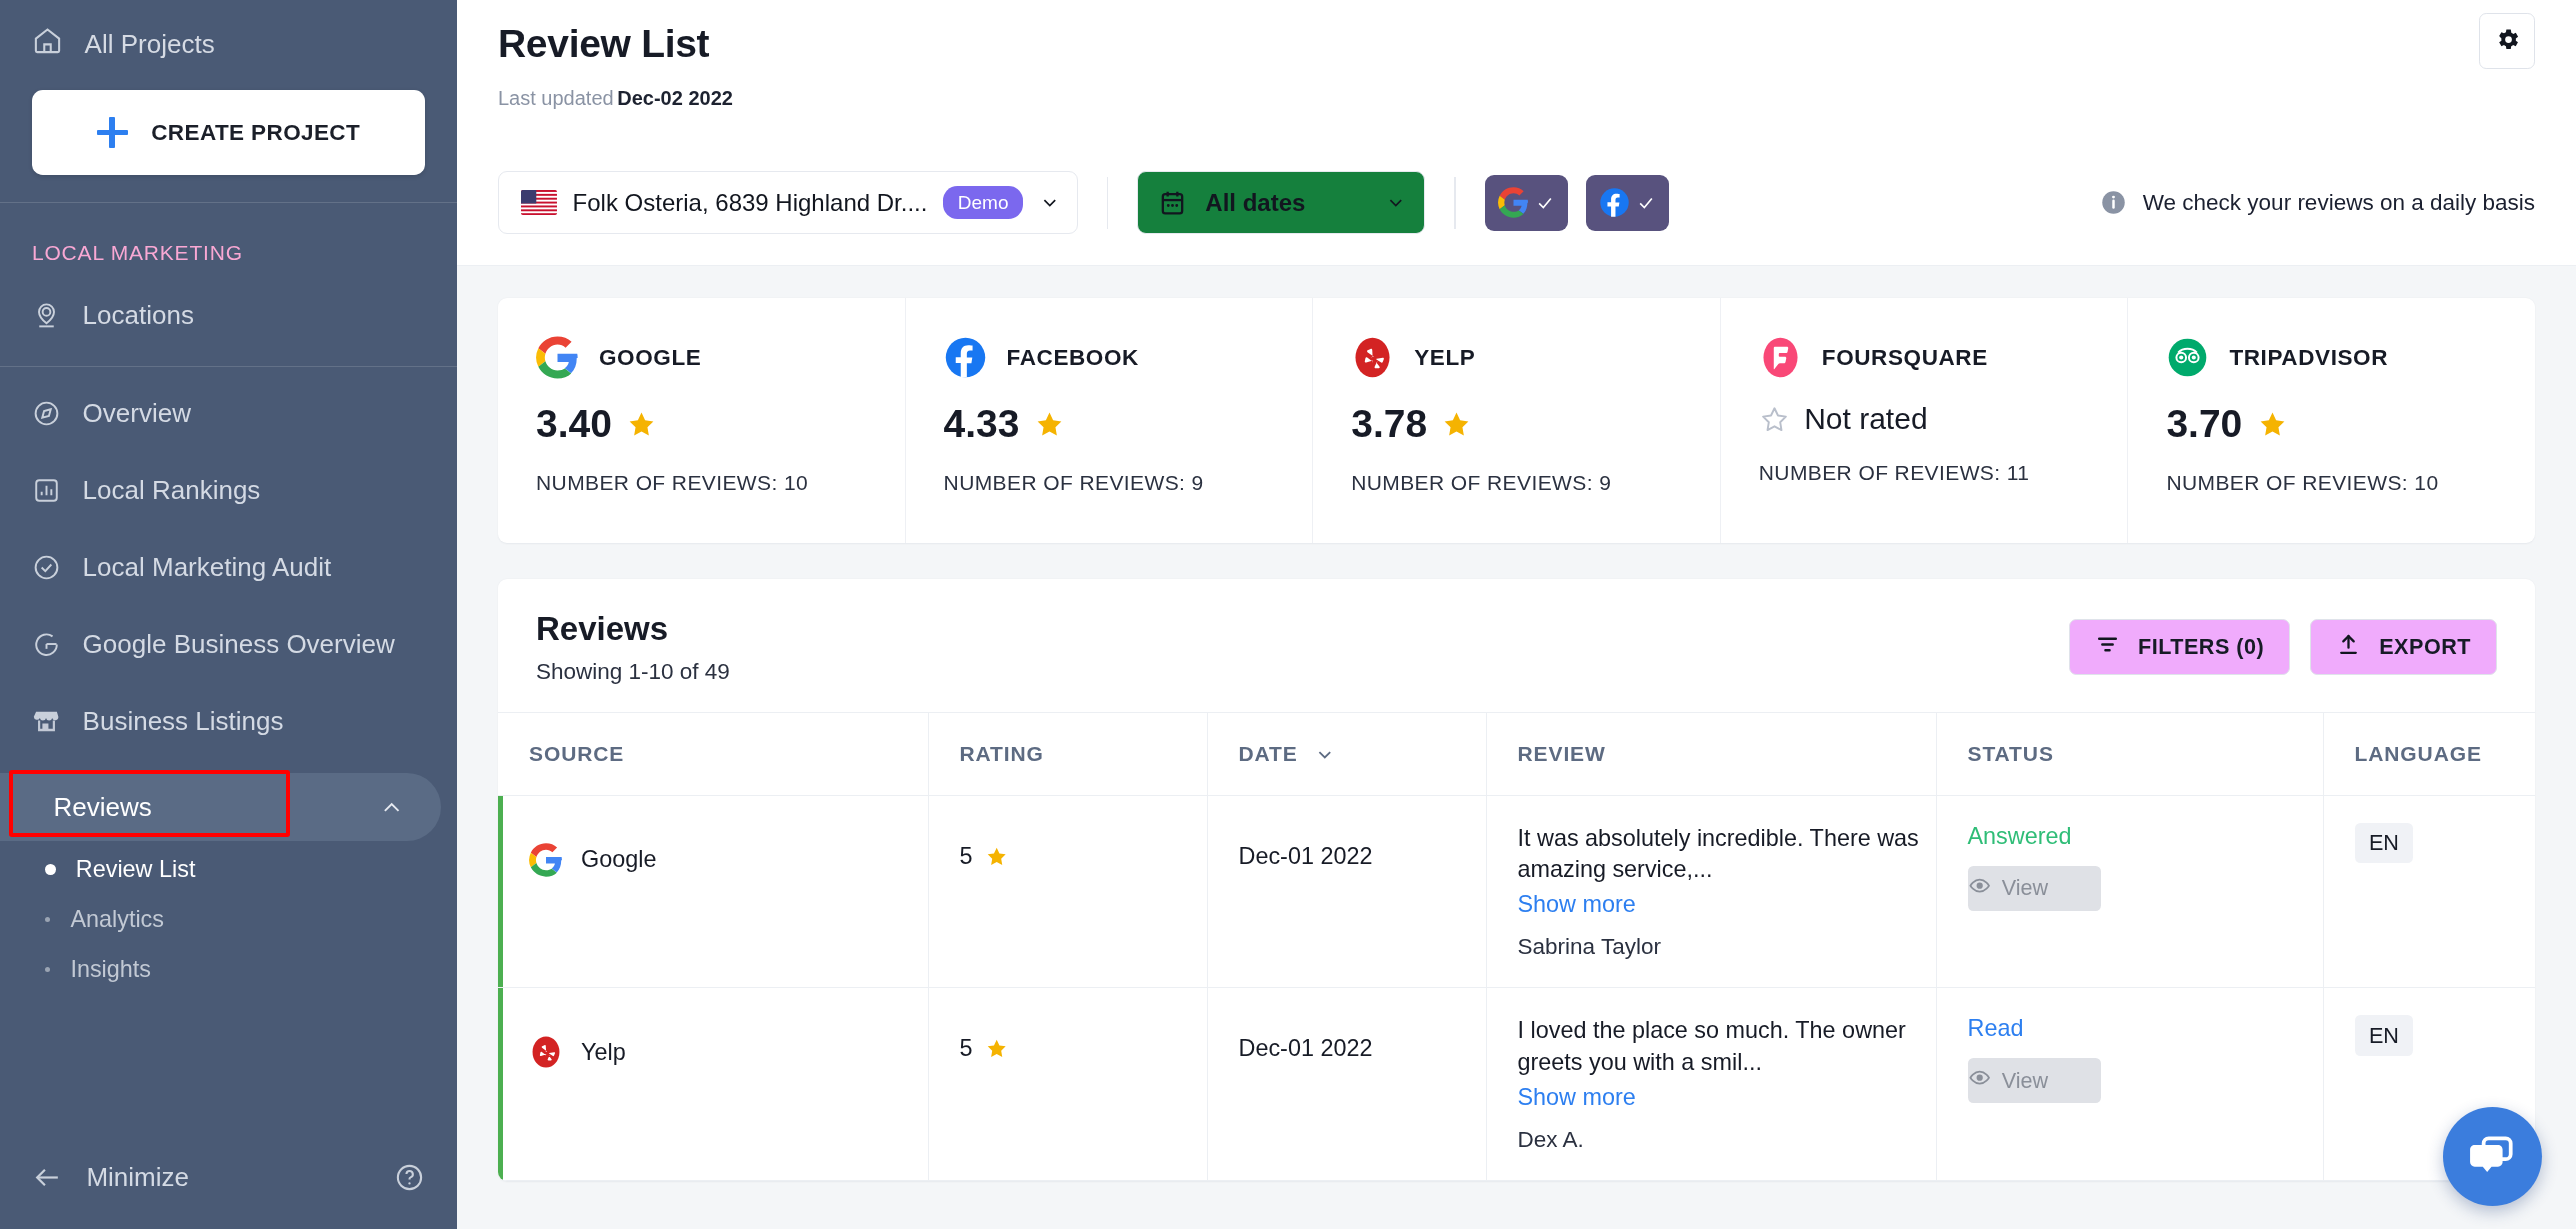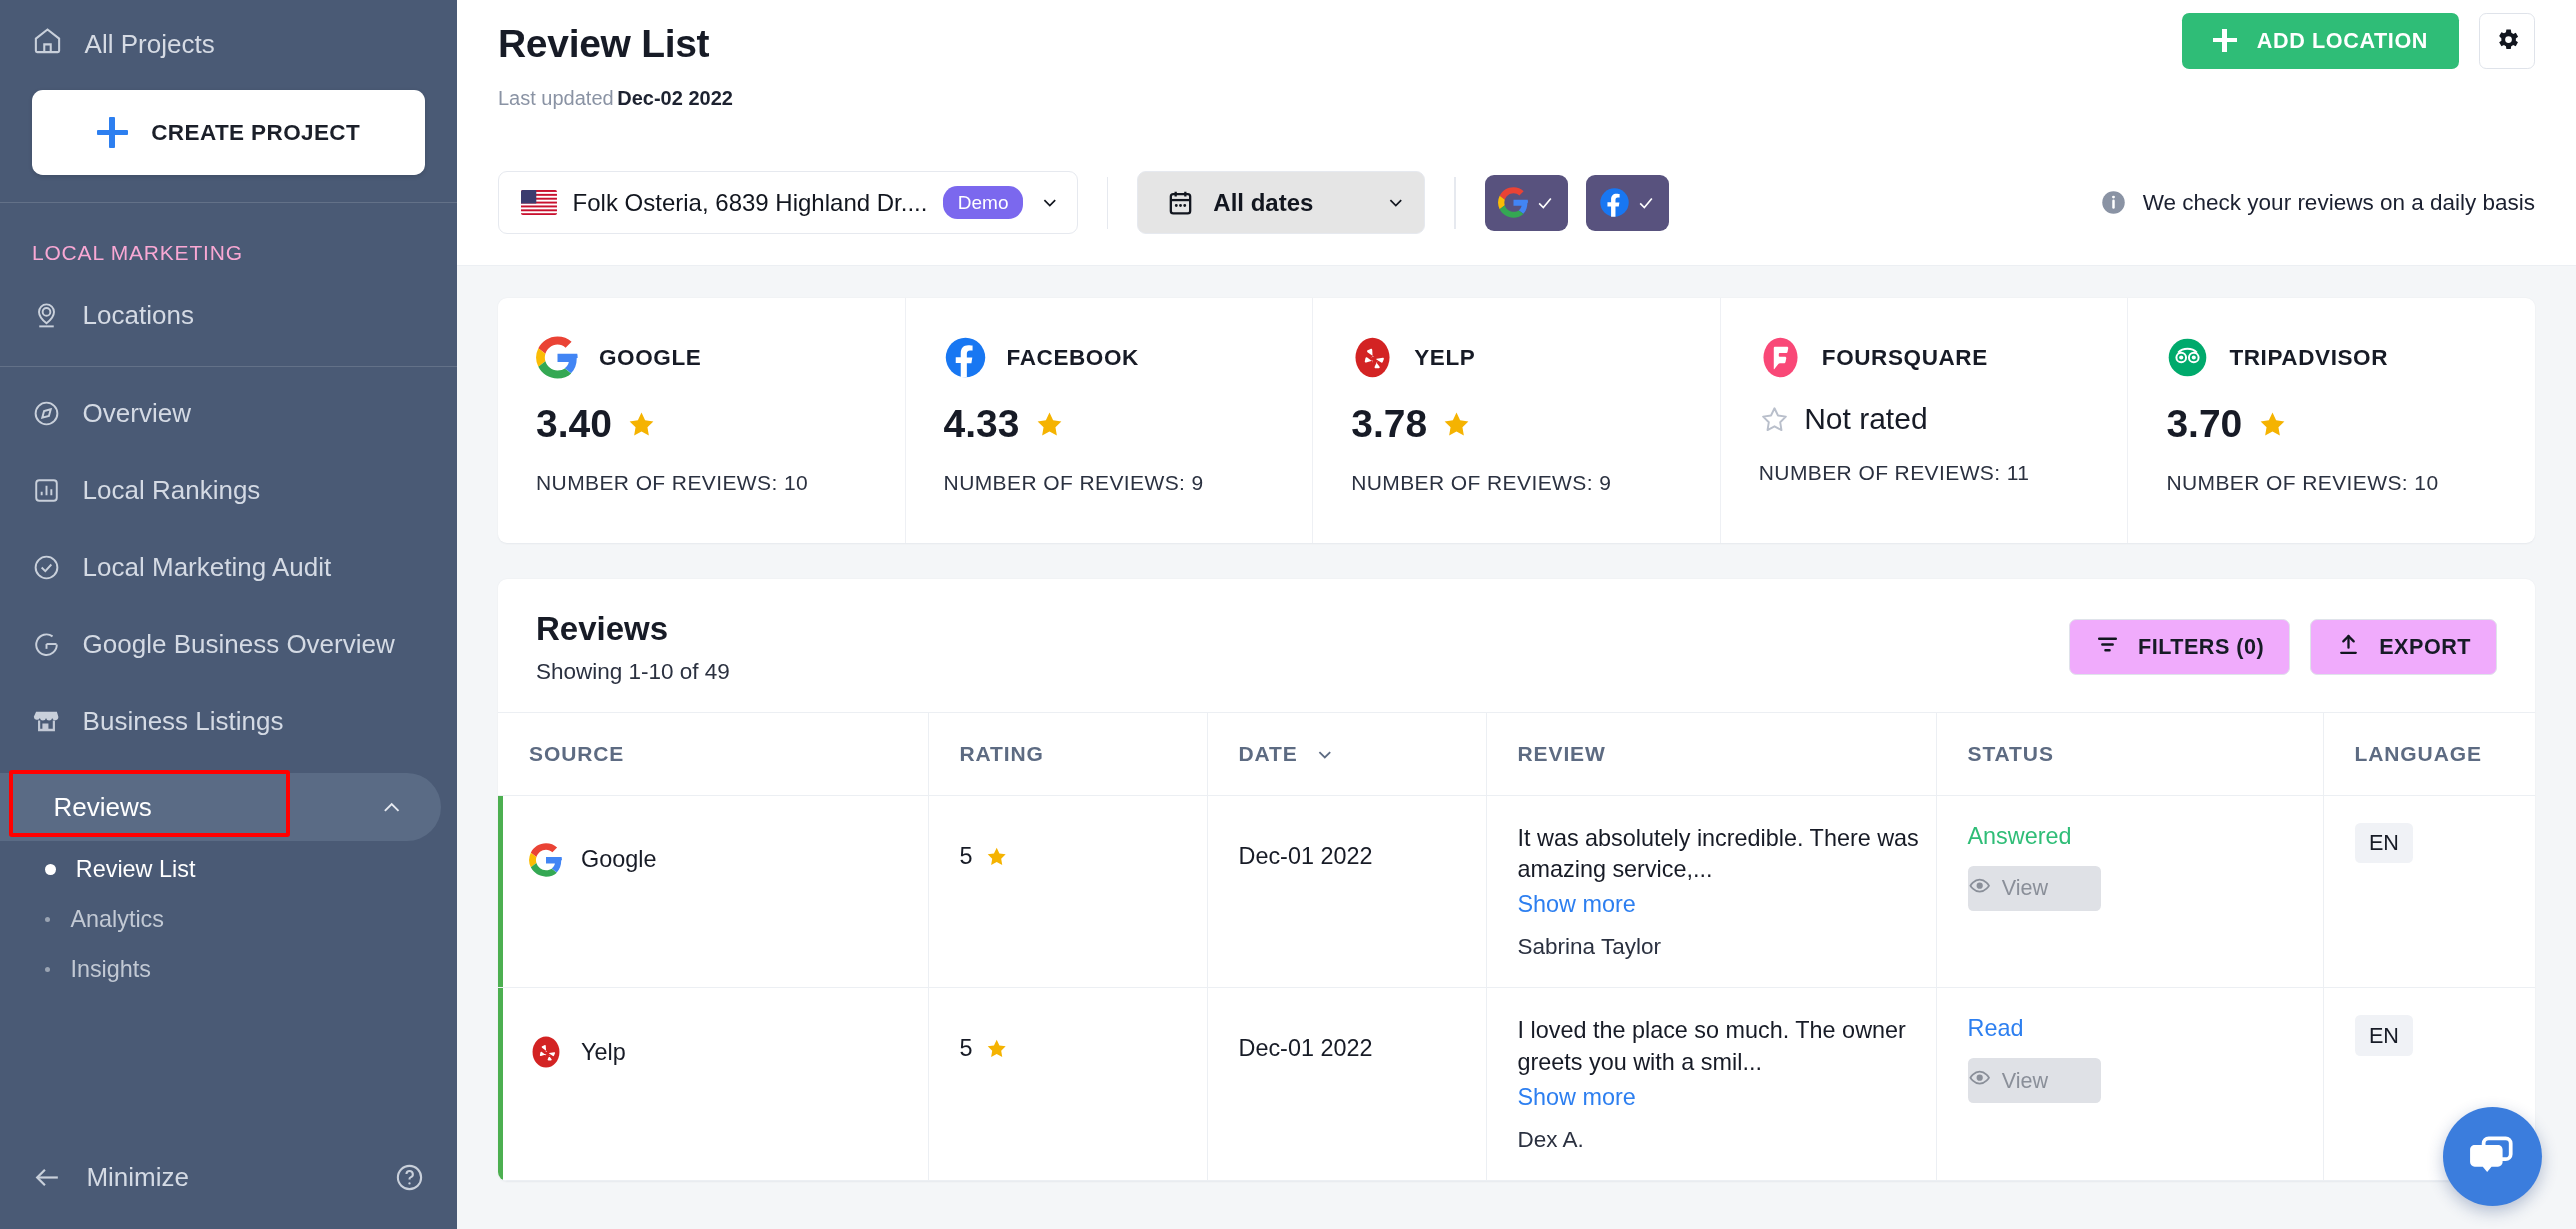--- a/index.html
+++ b/index.html
@@ -151,21 +151,21 @@
   .loc-name { font-size: 24px; color: #12161f; white-space: nowrap; font-weight: 400;}
   .demo-badge {
     background: #7b68ee; color: #fff; border-radius: 14.4px;
     font-size: 19px; padding: 5.4px 14.4px; font-weight: 500;
   }
   .chev-dn { width: 21.6px; height: 21.6px; flex:0 0 21.6px;}
   .vdiv { width: 1.8px; height: 52px; background: #e6e9ef; margin: 0 29px;}
   .date-select {
     border: 1.8px solid #e6e9ef; border-radius: 9px;
     height: 63px; width: 288px; display: flex; align-items: center; gap: 18px;
-    padding: 0 18px 0 28px; cursor: pointer; background:#e5e5e5;
+    padding: 0 18px 0 20px; cursor: pointer; background:#15803d;
   }
   .date-select .cal { width: 29px; height: 29px; flex:0 0 29px;}
   .date-select .lbl { font-size: 24px; color: #12161f; font-weight: 600;}
   .date-select .chev-dn { margin-left: auto; }
   .src-toggles { display: flex; gap: 18px; }
   .src-toggle {
     width: 83px; height: 56px; border-radius: 9px; background: #58527e;
     display: flex; align-items: center; justify-content: center; gap: 5.4px;
     cursor: pointer;
   }
@@ -412,24 +412,20 @@
 
   <section class="main">
 
     <div class="topbar">
       <div class="page-title">Review List</div>
       <div class="last-updated">
         <span>Last updated</span><b>Dec-02 2022</b>
       </div>
 
       <div class="topbar-actions">
-        <button class="btn-add">
-          <span class="plus-white"></span>
-          <span>ADD LOCATION</span>
-        </button>
         <div class="btn-gear">
           <span>
             <svg viewBox="0 0 24 24" fill="#12161f">
                 <path d="M19.4 13a7.6 7.6 0 0 0 0-2l2-1.5-2-3.4-2.3 1a7.7 7.7 0 0 0-1.7-1L14.9 3h-3.9l-.4 2.5c-.6.2-1.2.6-1.7 1l-2.3-1-2 3.4L6.6 11a7.6 7.6 0 0 0 0 2l-2 1.5 2 3.4 2.3-1c.5.4 1.1.8 1.7 1l.4 2.6h3.9l.4-2.6c.6-.2 1.2-.6 1.7-1l2.3 1 2-3.4zM12.9 15a3 3 0 1 1 0-6 3 3 0 0 1 0 6z"></path>
               </svg>
           </span>
         </div>
       </div>
     </div>
 

